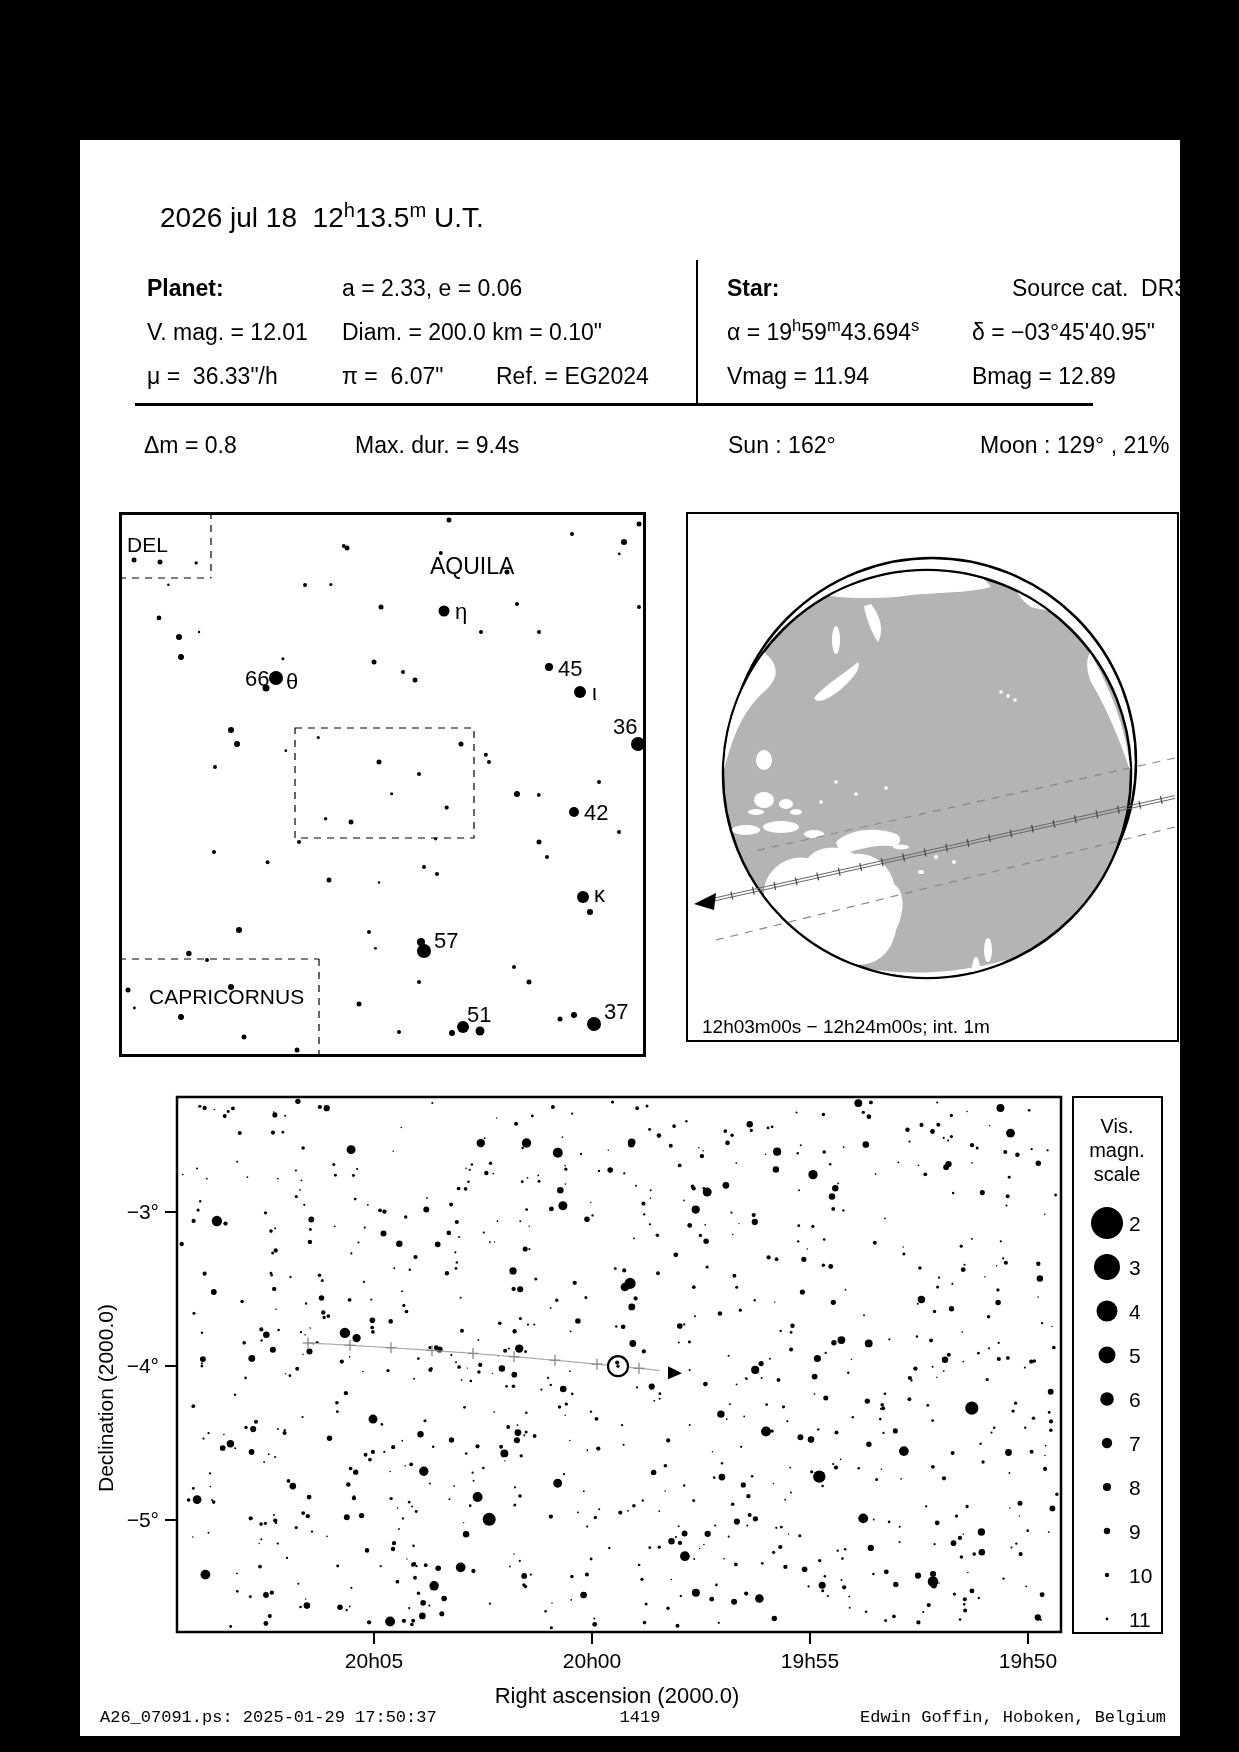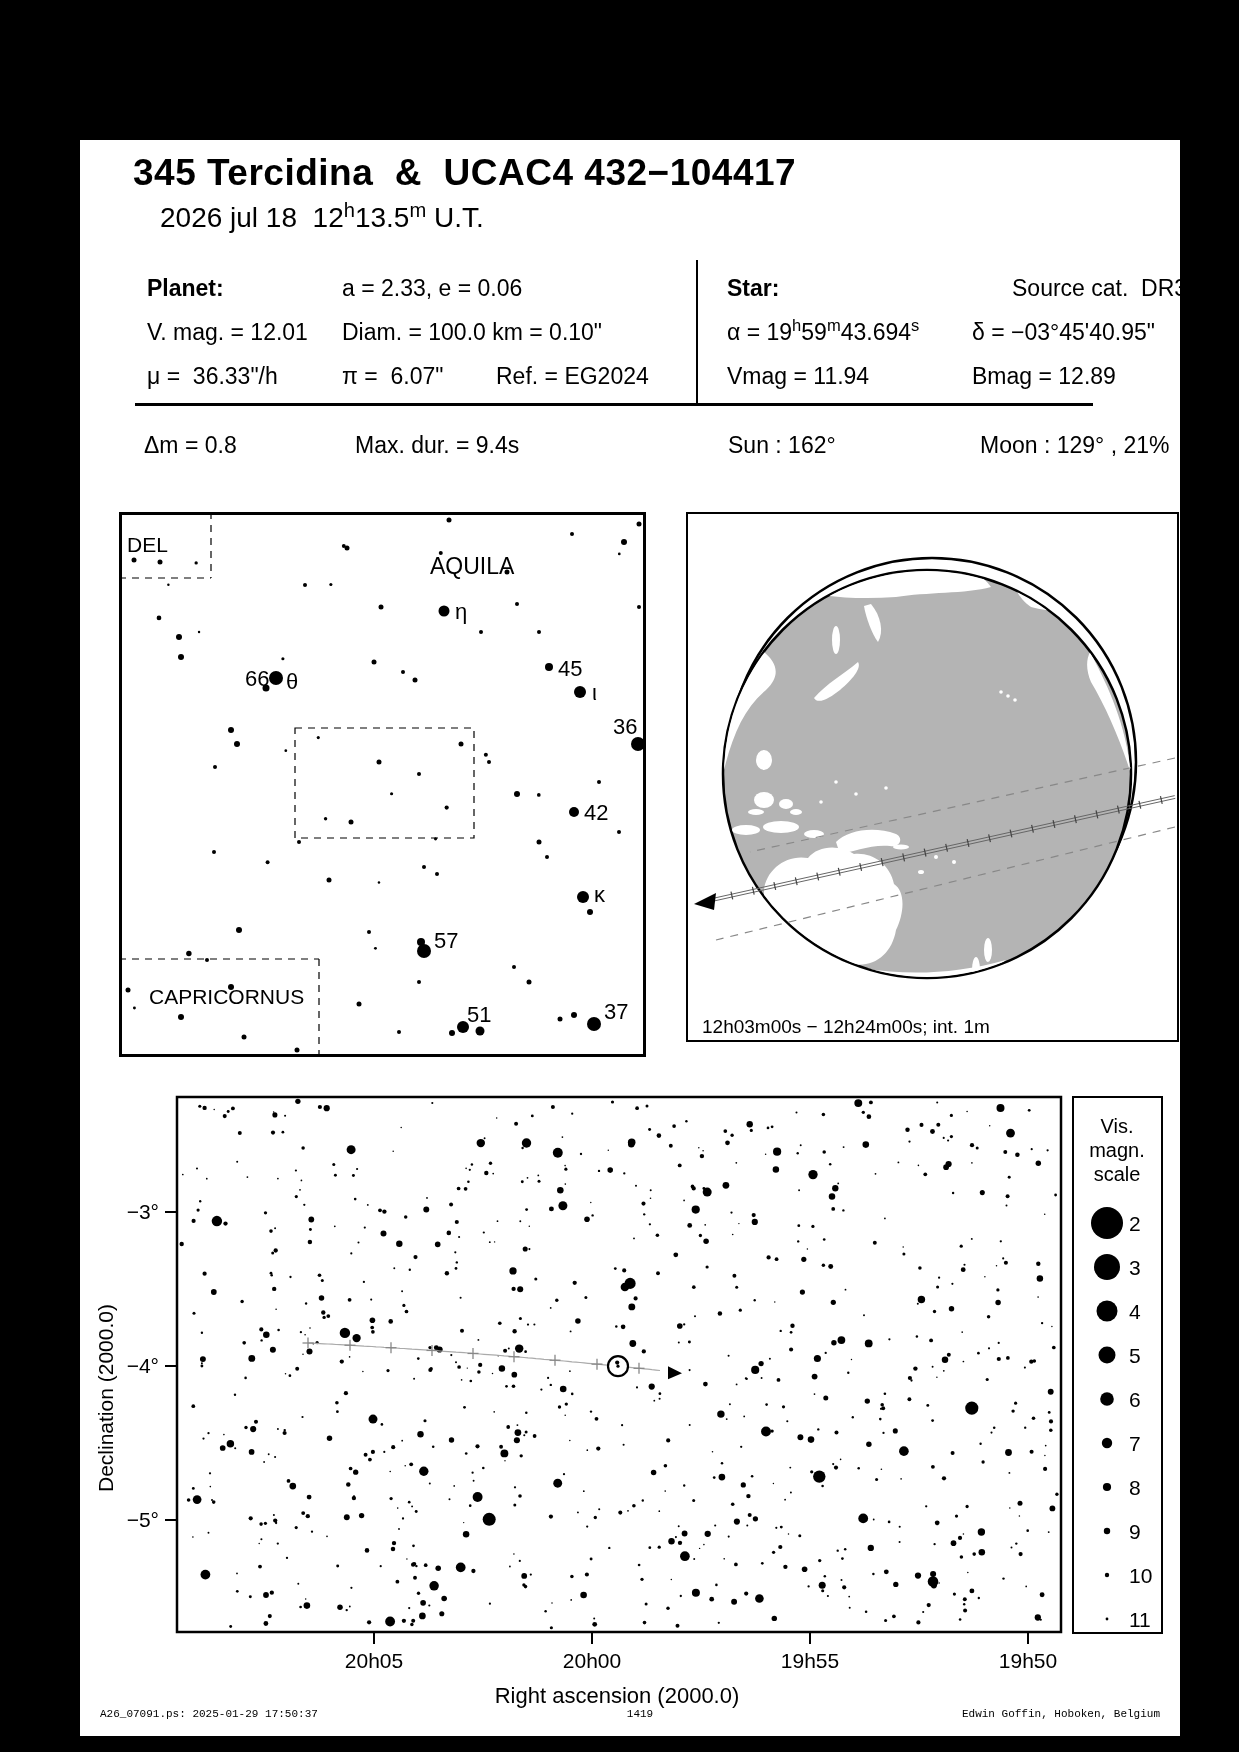--- a/index.html
+++ b/index.html
@@ -8,36 +8,35 @@
   .page{position:absolute;left:80px;top:140px;width:1100px;height:1596px;background:#fff;}
   .abs{position:absolute;}
   .title{font-size:37px;font-weight:bold;letter-spacing:0.5px;white-space:pre;}
   .subtitle{font-size:28px;white-space:pre;}
   .subtitle sup, .cell sup{font-size:0.72em;vertical-align:super;line-height:0;}
   .cell{font-size:23px;white-space:pre;}
   .bold{font-weight:bold;}
   .vline{position:absolute;width:0;border-left:2px solid #000;}
   .hline{position:absolute;height:0;border-top:3px solid #000;}
   .ylab{font-size:21px;transform:rotate(-90deg);transform-origin:0 0;white-space:nowrap;}
-  .footer{font-family:"Liberation Mono","DejaVu Sans Mono",monospace;font-size:11px;white-space:pre;}
+  .footer{font-family:"Liberation Mono","DejaVu Sans Mono",monospace;font-size:17px;white-space:pre;}
   svg text{font-family:"Liberation Sans",sans-serif;}
 </style>
 </head>
 <body>
 
 <div class="canvas">
   <div class="page">
 
-    <div class="abs title" style="left:53px;top:12px;">345 Tercidina  &amp;  UCAC4 432−104417</div>
     <div class="abs subtitle" style="left:80px;top:62px;"><span>2026 jul 18  12</span><sup>h</sup><span>13.5</span><sup>m</sup><span> U.T.</span></div>
 
     <div class="abs cell bold" style="left:67px;top:135px;">Planet:</div>
     <div class="abs cell" style="left:262px;top:135px;">a = 2.33, e = 0.06</div>
     <div class="abs cell" style="left:67px;top:179px;">V. mag. = 12.01</div>
-    <div class="abs cell" style="left:262px;top:179px;">Diam. = 100.0 km = 0.10"</div>
+    <div class="abs cell" style="left:262px;top:179px;">Diam. = 200.0 km = 0.10"</div>
     <div class="abs cell" style="left:67px;top:223px;">μ =  36.33"/h</div>
     <div class="abs cell" style="left:262px;top:223px;">π =  6.07"</div>
     <div class="abs cell" style="left:410px;top:223px;margin-left:6px;">Ref. = EG2024</div>
 
     <div class="vline" style="left:616px;top:120px;height:145px;"></div>
 
     <div class="abs cell bold" style="left:647px;top:135px;">Star:</div>
     <div class="abs cell" style="left:892px;top:135px;margin-left:40px;">Source cat.  DR3</div>
     <div class="abs cell" style="left:647px;top:179px;"><span>α = 19</span><sup>h</sup><span>59</span><sup>m</sup><span>43.694</span><sup>s</sup></div>
     <div class="abs cell" style="left:892px;top:179px;">δ = −03°45'40.95"</div>

